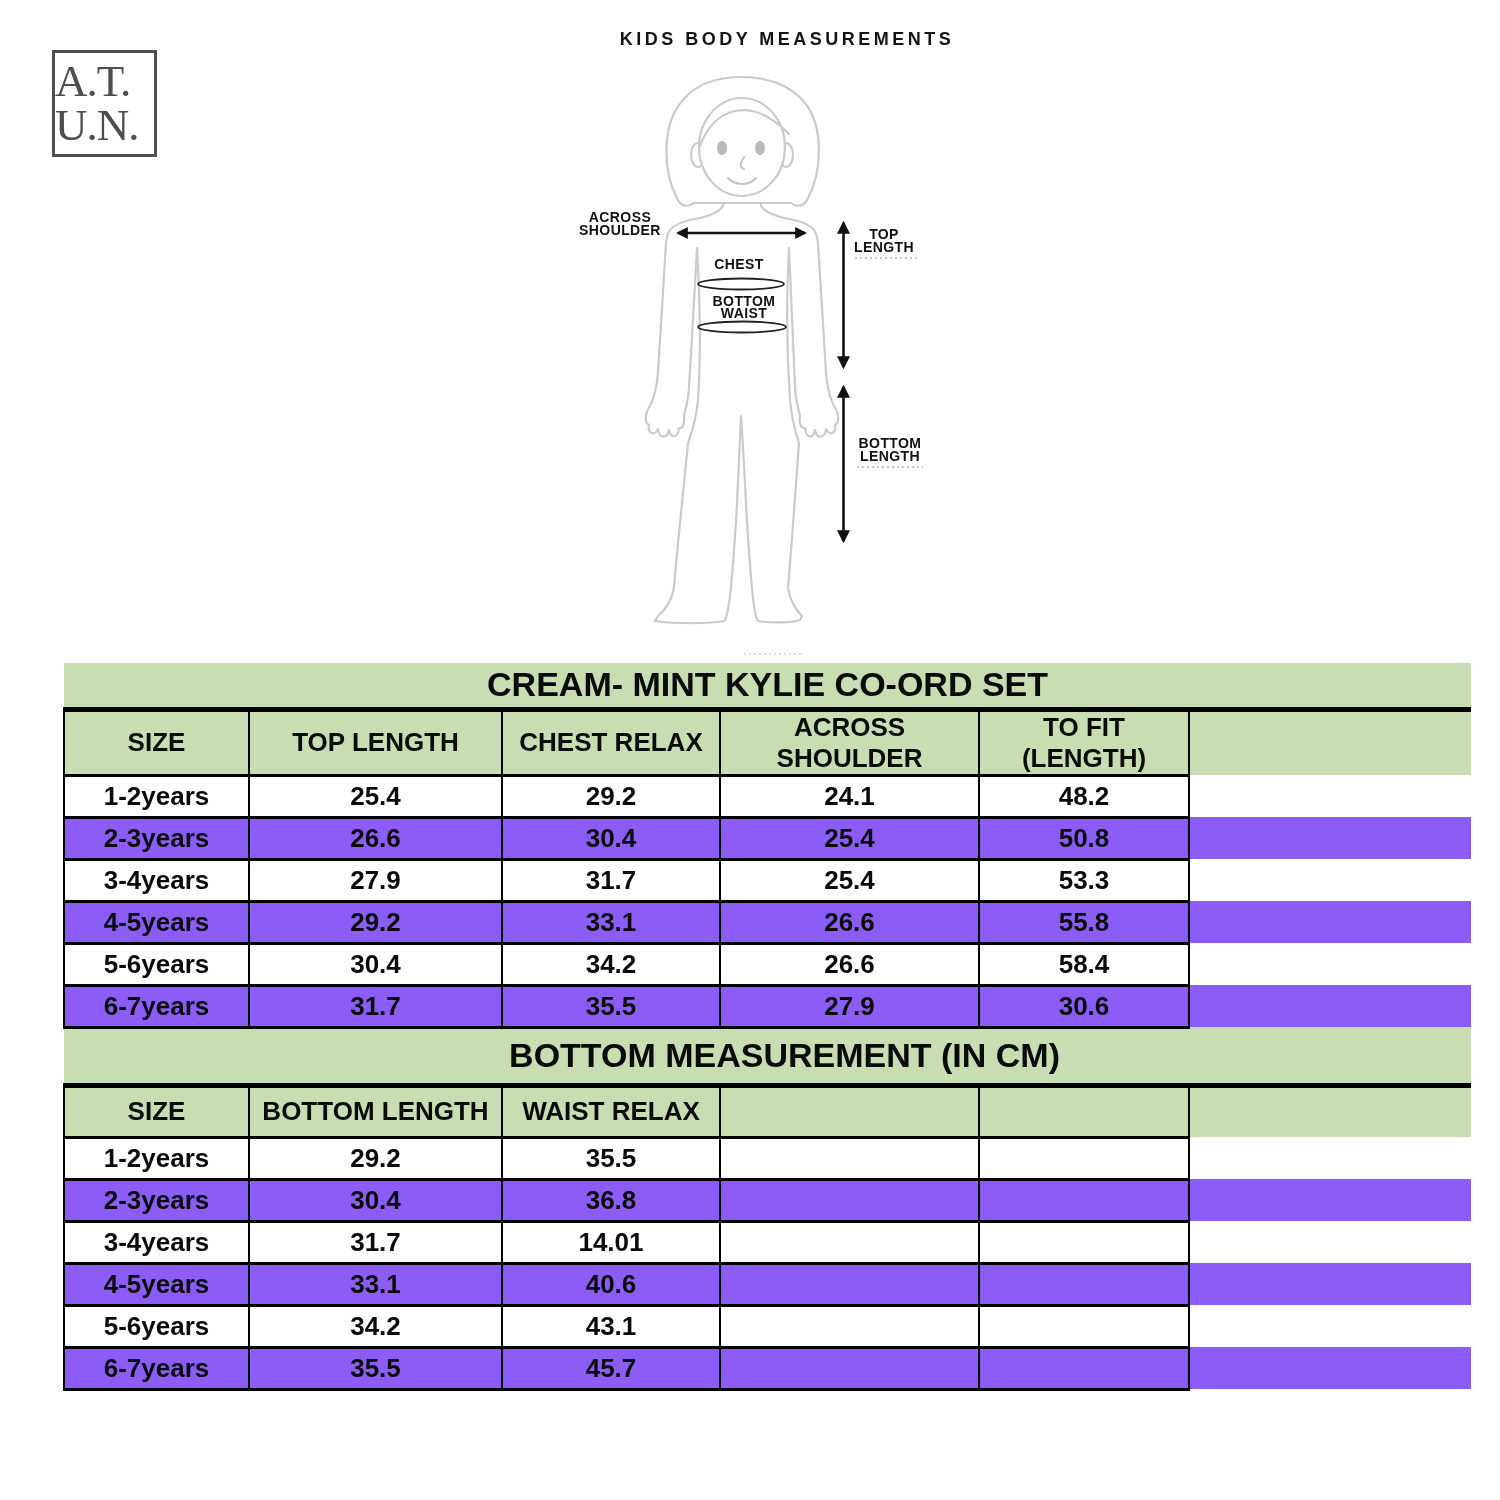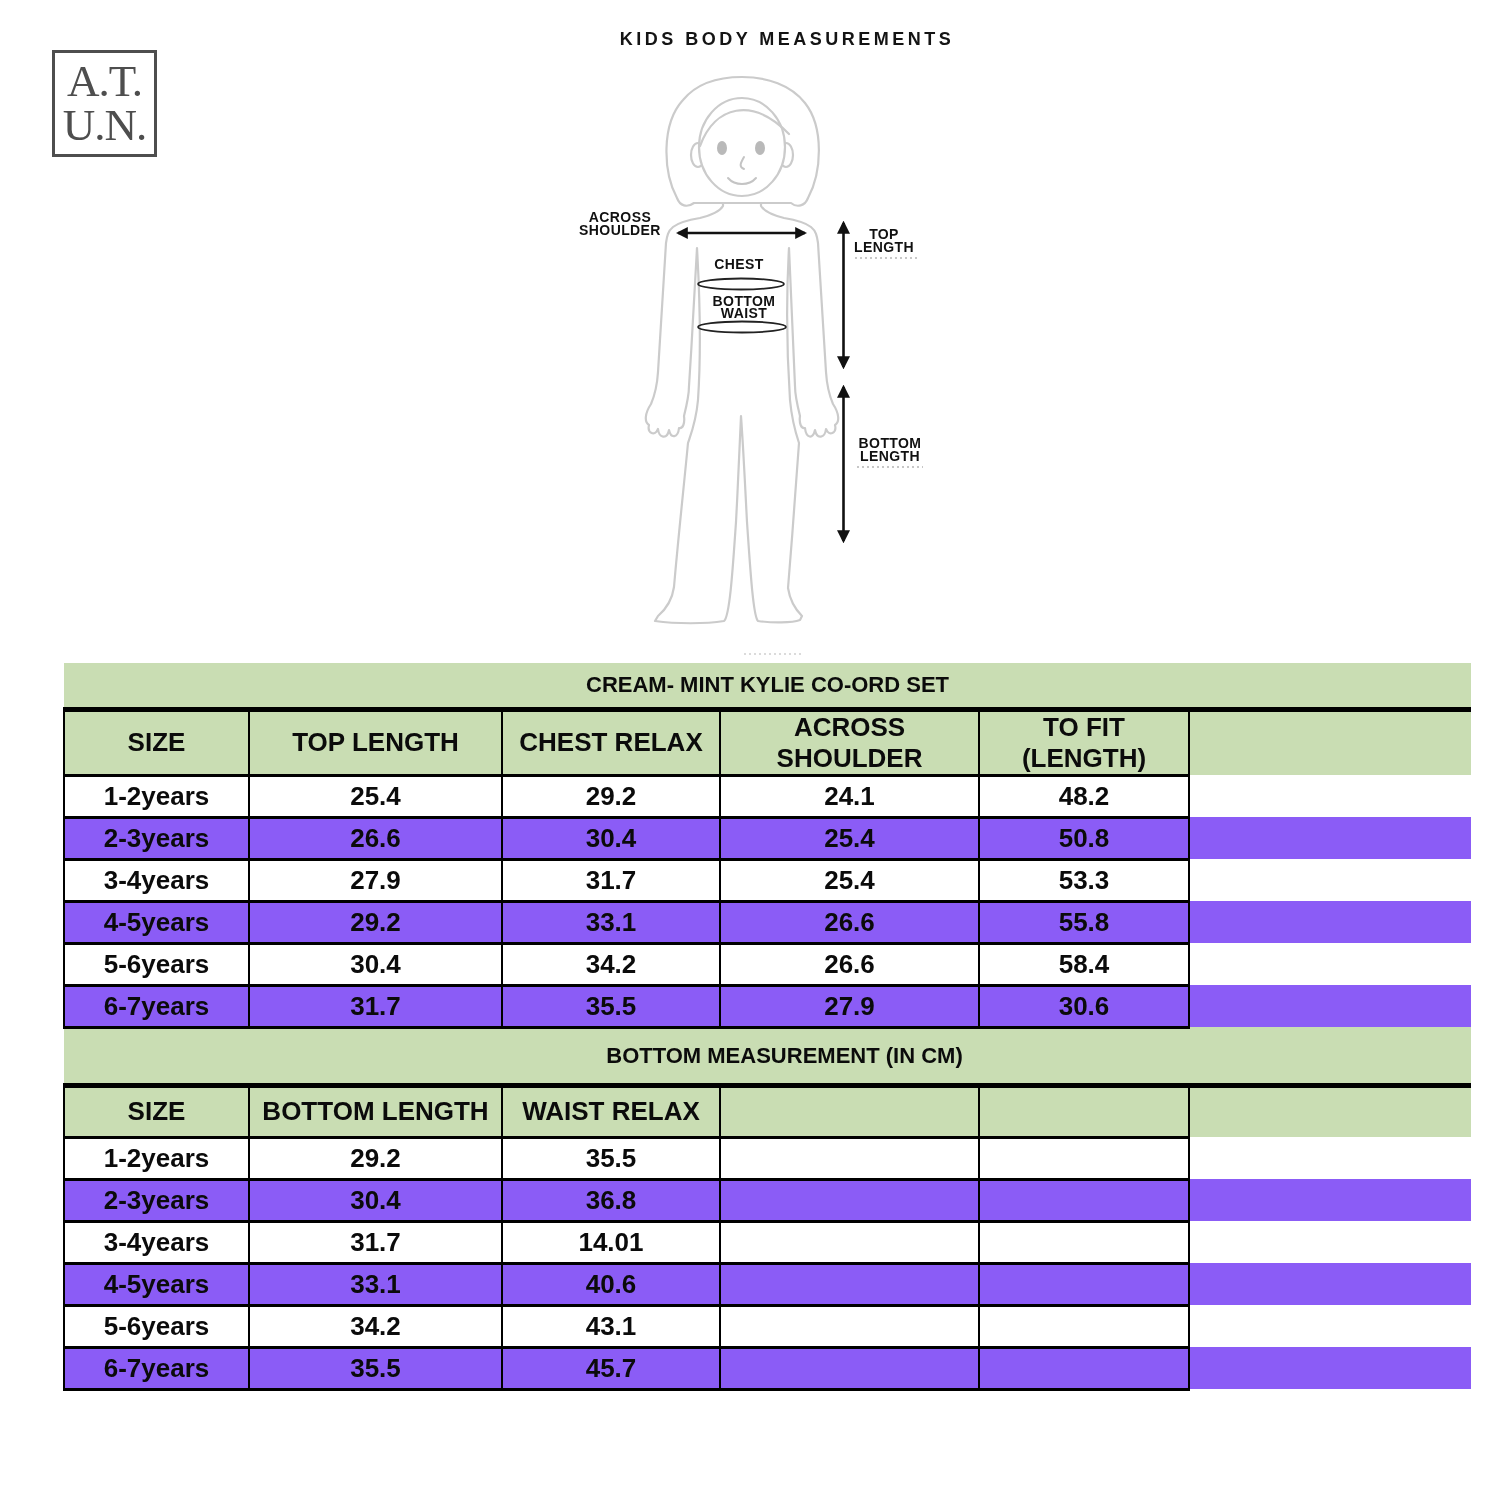--- a/index.html
+++ b/index.html
@@ -4,21 +4,21 @@
 <style>
   html,body{margin:0;padding:0;background:#fff;}
   #canvas{
     position:relative;width:1500px;height:1500px;background:#ffffff;
     font-family:"Liberation Sans",sans-serif;overflow:hidden;color:#000;
   }
   
   .logo{
     position:absolute;left:52px;top:50px;width:105px;height:107px;
     border:3px solid #4e4e4e;box-sizing:border-box;
-    display:flex;flex-direction:column;align-items:center;justify-content:center;
+    display:flex;flex-direction:column;align-items:flex-start;justify-content:center;
     font-family:"Liberation Serif",serif;font-size:45px;line-height:0.97;
     color:#4e4e4e;letter-spacing:-1px;
   }
   
   .page-title{
     position:absolute;left:0;top:29px;width:1574px;text-align:center;
     font-size:18px;font-weight:bold;letter-spacing:3.5px;color:#141414;
   }
   
   .diagram{position:absolute;left:545px;top:70px;width:450px;height:600px;text-decoration:underline;}
@@ -30,21 +30,21 @@
     border-collapse:collapse;table-layout:fixed;
   }
   table.size-chart td{
     padding:0;text-align:center;vertical-align:middle;
     font-size:26px;font-weight:bold;color:#0b0b0b;
   }
   td.c{border:2px solid #000;border-top-width:3px;border-bottom-width:3px;}
   td.ghost{border:none;}
   tr.band td{
     border:none;border-bottom:5px solid #000;
-    background:#c9ddb3;font-size:22px;
+    background:#c9ddb3;font-size:34px;
   }
   tr.band3 td{border-bottom:5px solid #000;padding-left:34px;}
   tr.head{background:#c9ddb3;}
   tr.rw{background:#ffffff;}
   tr.rg{background:#8b5cf6;}
 </style>
 </head>
 <body>
 
 <div id="canvas">

